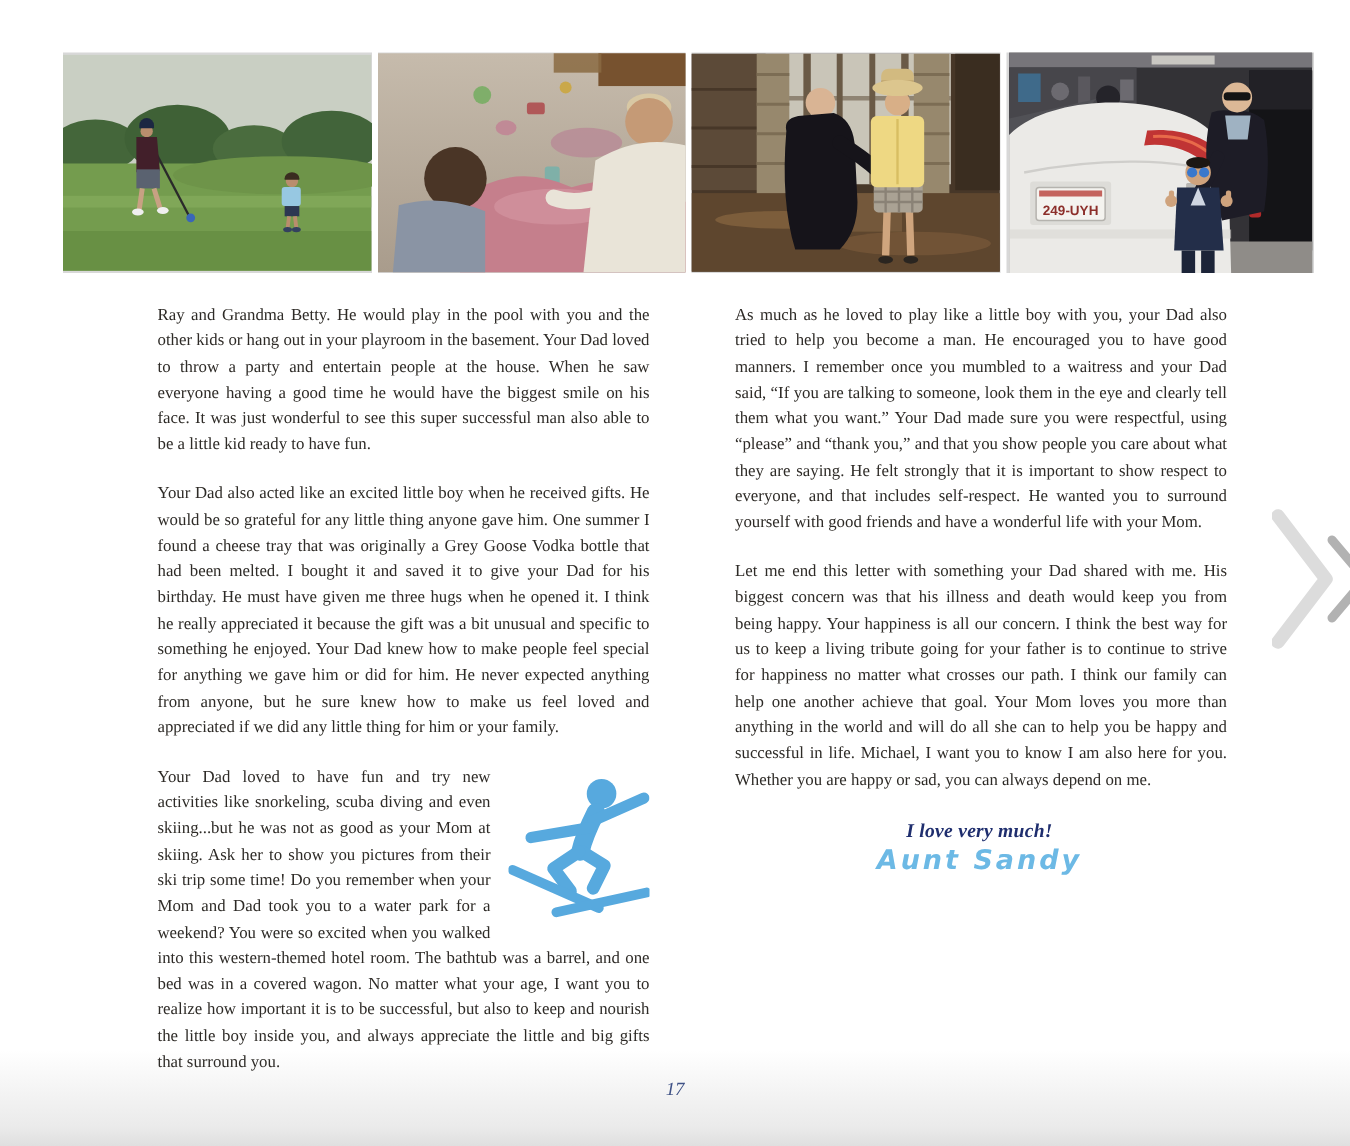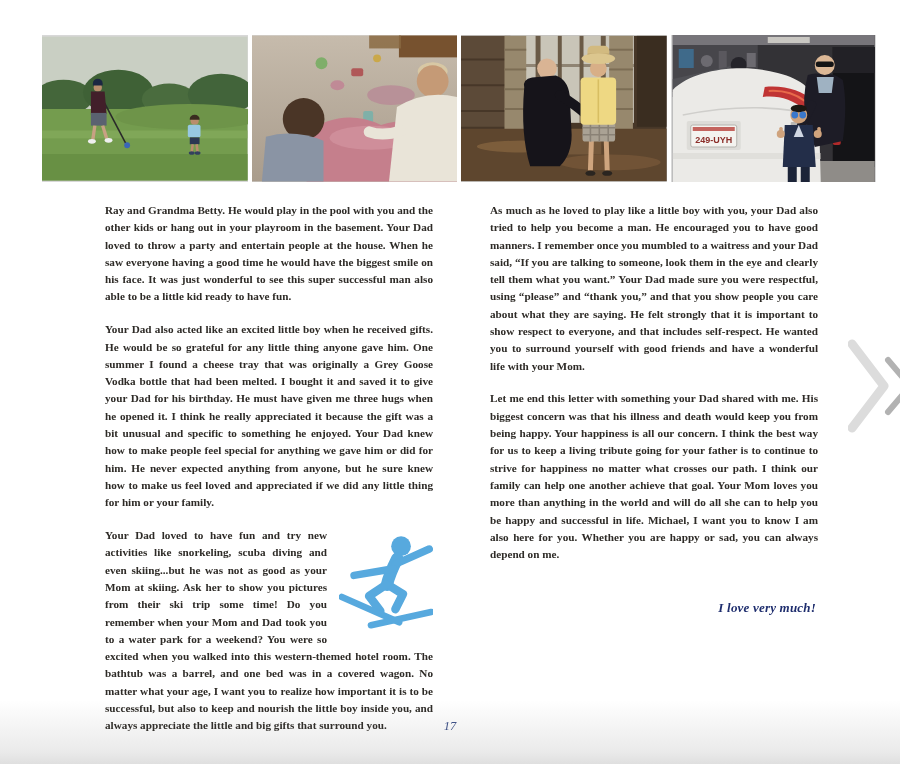--- a/index.html
+++ b/index.html
@@ -14,28 +14,28 @@
   }
   .photo{flex:1 1 0; height:147px; display:block; background:#d8d8d8;}
   
   .col{
     position:absolute; top:202px; width:328px;
     font-size:11.2px; line-height:17.3px; color:#2e2b27;
     text-align:justify;
   }
   .col-left{left:105px;}
   .col-right{left:490px;}
-  .para{margin:0 0 15.5px 0;font-weight:bold;}
+  .para{margin:0 0 15.5px 0;}
   .para:last-child{margin-bottom:0;}
   .ski-wrap{
     float:right; width:94px; height:104px; margin:2px 0 4px 12px;
   }
   .ski-wrap svg{width:100%;height:100%;display:block;}
   
-  .closing{margin-top:36px; text-align:right; padding-right:2px;}
+  .closing{margin-top:16px; text-align:center; padding-right:2px;}
   .love-line{
     font-size:13px; font-weight:bold; font-style:italic;
     color:#1f2e6e; letter-spacing:.2px;
   }
   .signature{
     font-family:"DejaVu Sans", sans-serif;
     font-size:18px; font-style:italic; font-weight:bold;
     color:#6cb9e5; letter-spacing:2px; margin-top:3px;
   }
   
@@ -250,20 +250,21 @@
       </span>
       <span>Your Dad loved to have fun and try new activities like snorkeling, scuba diving and even skiing...but he was not as good as your Mom at skiing. Ask her to show you pictures from their ski trip some time! Do you remember when your Mom and Dad took you to a water park for a weekend? You were so excited when you walked into this western-themed hotel room. The bathtub was a barrel, and one bed was in a covered wagon. No matter what your age, I want you to realize how important it is to be successful, but also to keep and nourish the little boy inside you, and always appreciate the little and big gifts that surround you.</span>
     </p>
   </div>
 
   <div class="col col-right">
     <p class="para">As much as he loved to play like a little boy with you, your Dad also tried to help you become a man. He encouraged you to have good manners. I remember once you mumbled to a waitress and your Dad said, “If you are talking to someone, look them in the eye and clearly tell them what you want.” Your Dad made sure you were respectful, using “please” and “thank you,” and that you show people you care about what they are saying. He felt strongly that it is important to show respect to everyone, and that includes self-respect. He wanted you to surround yourself with good friends and have a wonderful life with your Mom.</p>
     <p class="para">Let me end this letter with something your Dad shared with me. His biggest concern was that his illness and death would keep you from being happy. Your happiness is all our concern. I think the best way for us to keep a living tribute going for your father is to continue to strive for happiness no matter what crosses our path. I think our family can help one another achieve that goal. Your Mom loves you more than anything in the world and will do all she can to help you be happy and successful in life. Michael, I want you to know I am also here for you. Whether you are happy or sad, you can always depend on me.</p>
     <div class="closing">
       <div class="love-line">I love very much!</div>
+      <div class="signature">Aunt Sandy</div>
     </div>
   </div>
 
   <div class="page-number">17</div>
 
   <div class="nav-next">
     <svg width="52" height="96" viewBox="0 0 52 96">
       <polyline points="4,6 36,48 4,90" fill="none" stroke="#dcdcdc" stroke-width="9" stroke-linecap="round" stroke-linejoin="round"></polyline>
       <polyline points="40,22 62,48 40,74" fill="none" stroke="#b2b2b2" stroke-width="6" stroke-linecap="round" stroke-linejoin="round"></polyline>
     </svg>

